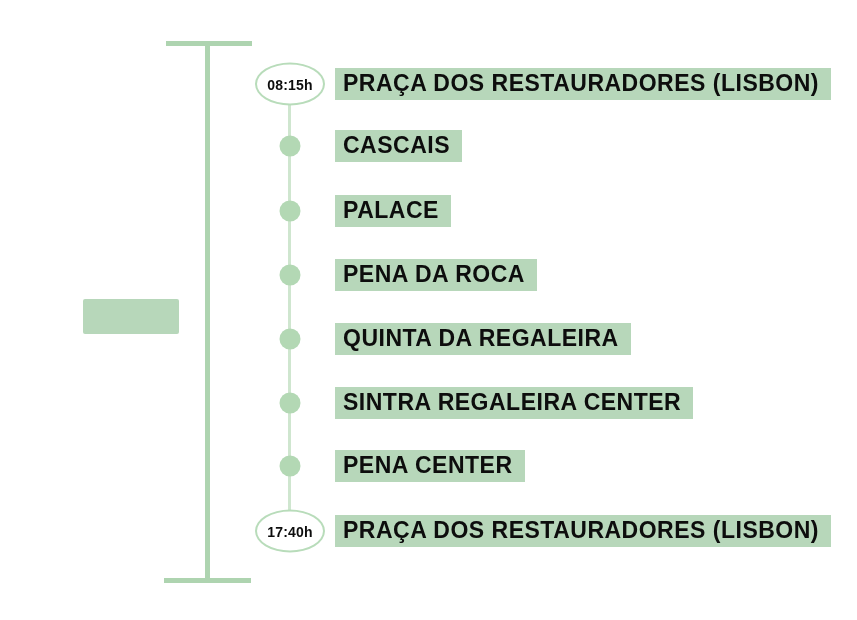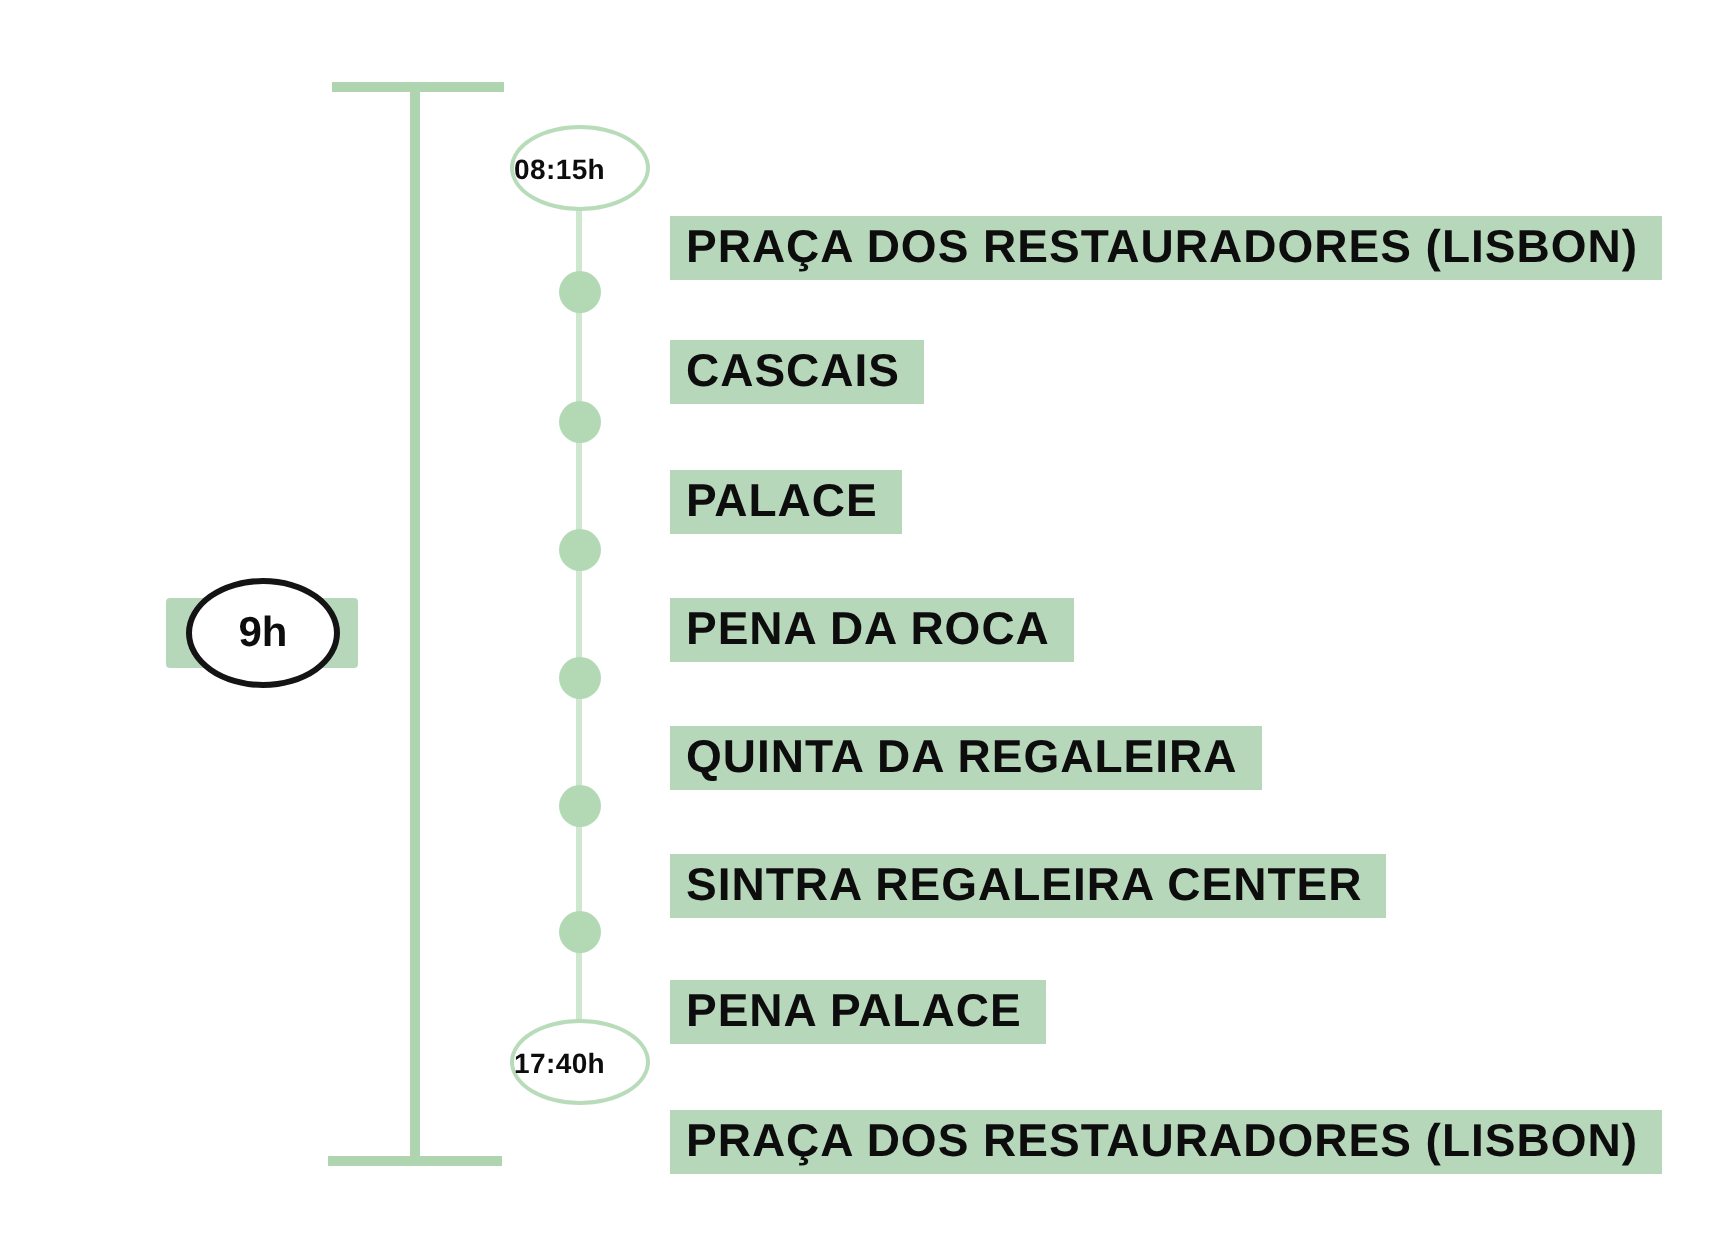--- a/index.html
+++ b/index.html
@@ -59,54 +59,50 @@
     width: 21px; height: 21px; border-radius: 50%;
     background: #b3d8b4;
   }
   .time-oval {
     position: absolute; left: 290px; top: 0;
     transform: translate(-50%, -50%);
     width: 70px; height: 43px;
     background: #ffffff;
     border: 2.5px solid #b8dcba;
     border-radius: 50%;
-    display: flex; align-items: center; 
+    display: flex; align-items: center; justify-content: center;
     box-sizing: border-box;
   }
   .time-oval span {
     font-size: 14px; font-weight: 900; color: #0d0d0d;
     letter-spacing: 0.2px;
   }
 
   .stop-label {
     position: absolute; left: 335px; top: 0;
     transform: translateY(-50%);
     background: #b7d7ba;
     color: #0d0d0d;
     font-size: 23px; font-weight: 900;
     letter-spacing: 0.5px;
     line-height: 1;
     padding: 4px 12px 5px 8px;
     white-space: nowrap;
-    margin-top: 40px;
   }
 </style>
 </head>
 <body>
 
 <div class="canvas">
 
   <div class="frame-top-bar"></div>
   <div class="frame-vline"></div>
   <div class="frame-bottom-bar"></div>
 
   <div class="duration-highlight"></div>
-  <div class="duration-oval">
-    <span>9h</span>
-  </div>
 
   <div class="timeline-connector"></div>
 
   <div class="row" style="top:84px">
     <div class="time-oval">
       <span>08:15h</span>
     </div>
     <div class="stop-label">PRAÇA DOS RESTAURADORES (LISBON)</div>
   </div>
 
@@ -130,21 +126,21 @@
     <div class="stop-label">QUINTA DA REGALEIRA</div>
   </div>
 
   <div class="row" style="top:403px">
     <div class="dot"></div>
     <div class="stop-label">SINTRA REGALEIRA CENTER</div>
   </div>
 
   <div class="row" style="top:466px">
     <div class="dot"></div>
-    <div class="stop-label">PENA PALACE</div>
+    <div class="stop-label">PENA CENTER</div>
   </div>
 
   <div class="row" style="top:531px">
     <div class="time-oval">
       <span>17:40h</span>
     </div>
     <div class="stop-label">PRAÇA DOS RESTAURADORES (LISBON)</div>
   </div>
 
 </div>

